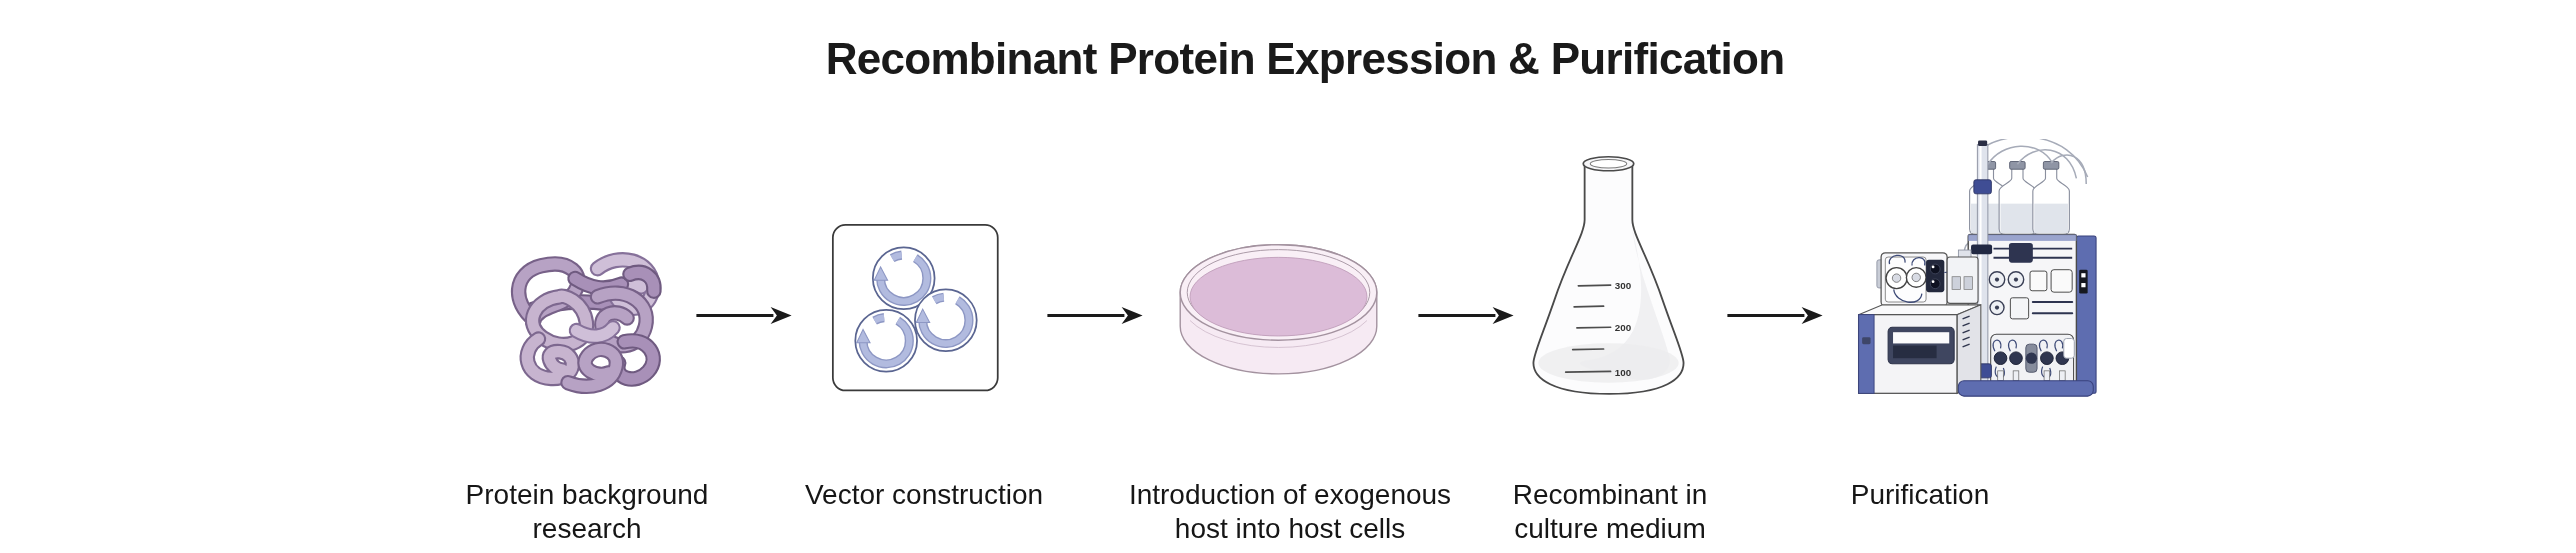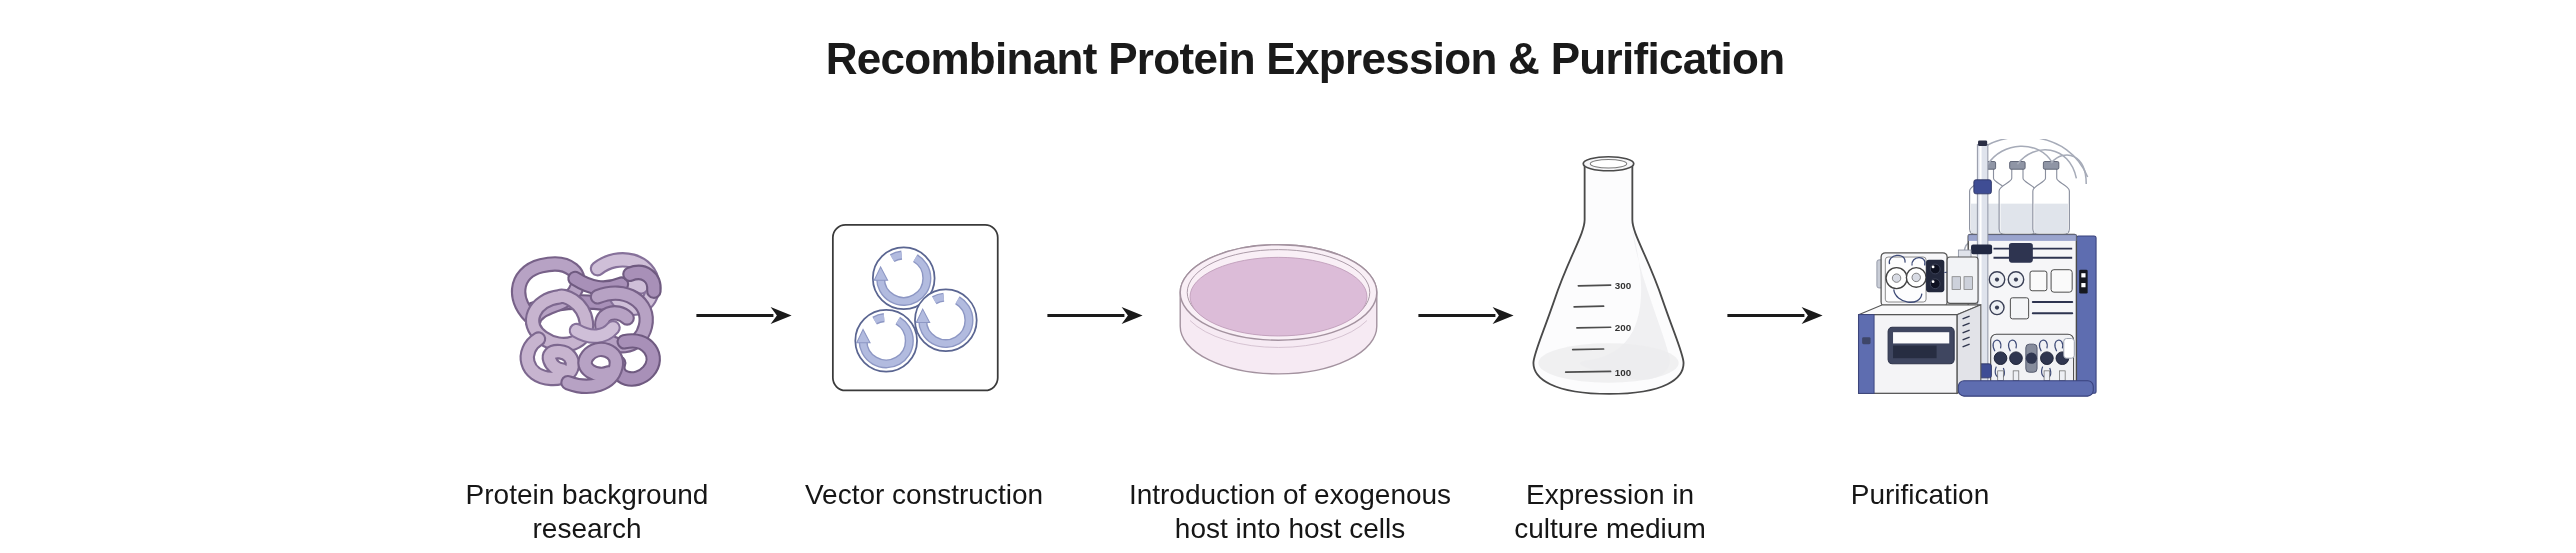--- a/index.html
+++ b/index.html
@@ -289,18 +289,18 @@
     </g>
 
     <rect x="150" y="344" width="192" height="22" rx="8" fill="#5e6db0" stroke="#39427c" stroke-width="1.5"></rect>
   </svg>
 
   <div class="step-caption" style="left:587px">Protein background
 research</div>
   <div class="step-caption" style="left:924px">Vector construction</div>
   <div class="step-caption" style="left:1290px">Introduction of exogenous
 host into host cells</div>
-  <div class="step-caption" style="left:1610px">Expression in
+  <div class="step-caption" style="left:1610px">Recombinant in
 culture medium</div>
   <div class="step-caption" style="left:1920px">Purification</div>
 
 </div>
 
 
 </body></html>

